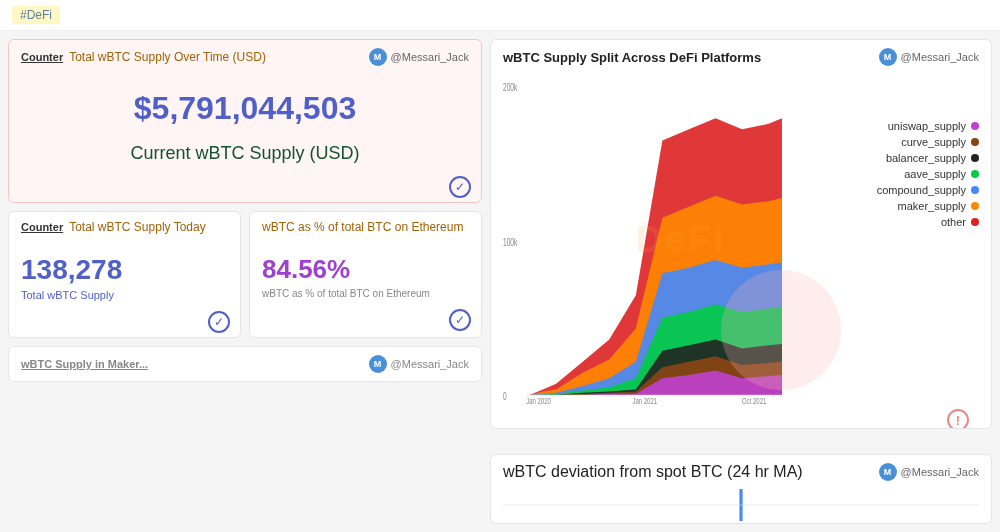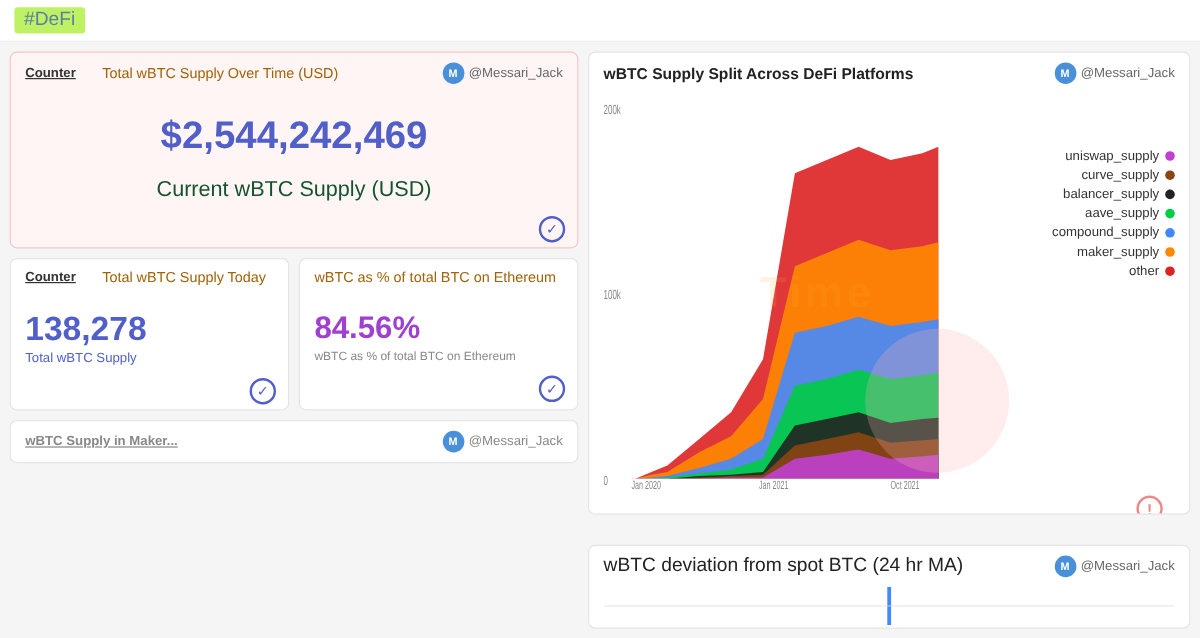--- a/index.html
+++ b/index.html
@@ -17,25 +17,25 @@
       flex-direction: column;
     }
     .top-bar {
       background: #fff;
       padding: 6px 12px;
       display: flex;
       align-items: center;
       border-bottom: 1px solid #eee;
     }
     .tag {
-      background: #bef264;
+      background: #fef9c3;
       color: #5b7fa6;
       border-radius: 3px;
       padding: 2px 8px;
-      font-size: 16px;
+      font-size: 12px;
       font-weight: 500;
     }
     .main-content {
       display: flex;
       flex: 1;
       overflow: hidden;
     }
     .left-col {
       width: 490px;
       display: flex;
@@ -58,21 +58,21 @@
     }
     .card-header {
       display: flex;
       align-items: center;
       justify-content: space-between;
       padding: 8px 12px 4px 12px;
     }
     .card-title-row {
       display: flex;
       align-items: center;
-      gap: 22px;
+      gap: 6px;
     }
     .counter-label {
       font-size: 11px;
       font-weight: 700;
       color: #333;
       text-decoration: underline;
     }
     .card-title {
       font-size: 12px;
       color: #a16207;
@@ -245,21 +245,21 @@
           <div class="card-title-row">
             <span class="counter-label">Counter</span>
             <span class="card-title">Total wBTC Supply Over Time (USD)</span>
           </div>
           <div class="messari-badge">
             <span class="messari-icon">M</span>
             <span>@Messari_Jack</span>
           </div>
         </div>
         <div class="big-value">
-          <div class="big-number">$2,544,242,469</div>
+          <div class="big-number">$5,791,044,503</div>
           <div class="big-label">Current wBTC Supply (USD)</div>
         </div>
         <div class="card-footer">
           <div class="check-icon">✓</div>
         </div>
       </div>
 
       <div class="bottom-row">
 
         <div class="card small-card">
@@ -306,21 +306,21 @@
       <div class="card chart-card" style="flex:1;position:relative;">
         <div class="card-header">
           <span class="card-title" style="font-size:13px;font-weight:600;color:#222;">wBTC Supply Split Across DeFi Platforms</span>
           <div class="messari-badge">
             <span class="messari-icon">M</span>
             <span>@Messari_Jack</span>
           </div>
         </div>
 
         <div style="position:relative;height:340px;padding:4px 12px 4px 12px;">
-          <div class="dune-watermark">Time</div>
+          <div class="dune-watermark">DeFi</div>
           <div class="pink-circle"></div>
 
           
           <svg viewBox="0 0 430 300" preserveAspectRatio="none" style="width:60%;height:100%;">
 
             <text x="0" y="15" font-size="10" fill="#888">200k</text>
             <text x="0" y="155" font-size="10" fill="#888">100k</text>
             <text x="0" y="295" font-size="10" fill="#888">0</text>
 
             <path d="M40,290 L60,285 L80,280 L120,260 L160,240 L200,200 L240,60 L280,50 L320,40 L360,50 L400,45 L420,40 L420,290 Z" fill="#dd2222" opacity="0.9"></path>

